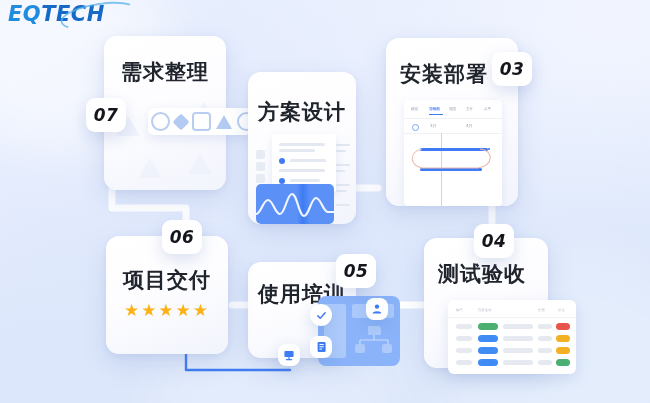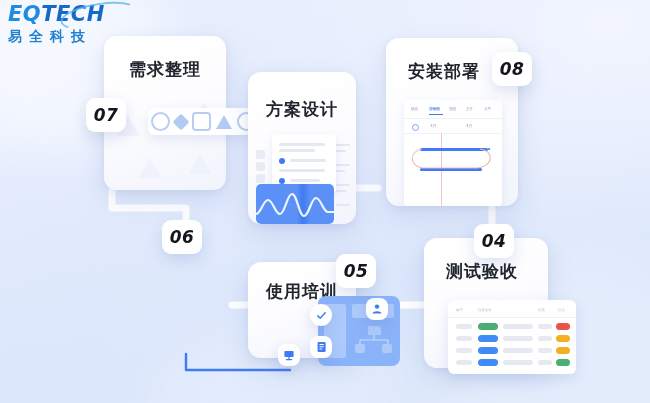--- a/index.html
+++ b/index.html
@@ -45,21 +45,21 @@
 
   
   .card{
     position:absolute;border-radius:13px;overflow:hidden;
     background:linear-gradient(160deg,#ffffff 0%,#fdfdff 45%,#f2f4fd 100%);
     box-shadow:0 10px 26px rgba(94,124,186,.18), 0 2px 6px rgba(94,124,186,.10);
   }
   .card .title{
     position:absolute;left:0;right:0;text-align:center;
     font-family:Liberation Sans, sans-serif;
-    font-size:17px;font-weight:700;color:#20242c;letter-spacing:1px;
+    font-size:21px;font-weight:700;color:#20242c;letter-spacing:1px;
     white-space:nowrap;
   }
   .badge{
     position:absolute;background:#ffffff;border-radius:9px;
     box-shadow:0 6px 16px rgba(94,124,186,.22);
     font-family:"DejaVu Sans",sans-serif;
     font-size:17px;font-weight:900;font-style:italic;color:#14161b;
     display:flex;align-items:center;justify-content:center;letter-spacing:.5px;
     z-index:40;
   }
@@ -159,21 +159,20 @@
     <g fill="none" stroke="#3f7bf4" stroke-width="2.4" stroke-linecap="round" stroke-linejoin="round">
       <path d="M186 354 V370 H290"></path>
     </g>
   </svg>
 
   <div id="logo">
     <div class="logo-main">
       <span>EQ</span><span class="t2">TECH</span>
       <span class="logo-swoosh"></span>
     </div>
-    <div class="logo-sub">易全科技</div>
   </div>
 
   <div class="card" style="left:104px;top:36px;width:122px;height:154px;">
     <div class="title" style="top:22px;">需求整理</div>
 
     <div class="ghost g-tri" style="left:12px;top:80px;"></div>
     <div class="ghost g-circ" style="left:44px;top:74px;"></div>
     <div class="ghost g-circ" style="left:62px;top:74px;"></div>
     <div class="ghost g-tri" style="left:88px;top:66px;"></div>
     <div class="ghost g-tri" style="left:34px;top:122px;opacity:.3;"></div>
@@ -243,21 +242,21 @@
       <div class="g-v" style="left:37px;top:33px;height:73px;"></div>
 
       <div class="g-bar" style="left:16px;top:48px;width:68px;"></div>
       <div class="g-bar" style="left:16px;top:68px;width:62px;"></div>
       <svg viewBox="0 0 98 106" width="98" height="106" style="position:absolute;left:0;top:0;">
         <path d="M18 49 C4 52 6 66 18 68 L74 68 C90 66 90 50 76 49" fill="none" stroke="#eab9ad" stroke-width="1.1"></path>
         <circle cx="85" cy="49" r="1.1" fill="#3f7bf4"></circle>
       </svg>
     </div>
   </div>
-  <div class="badge" style="left:492px;top:52px;width:40px;height:34px;">08</div>
+  <div class="badge" style="left:492px;top:52px;width:40px;height:34px;">03</div>
 
   <div class="card" style="left:424px;top:238px;width:124px;height:130px;">
     <div class="title" style="top:22px;left:-8px;">测试验收</div>
   </div>
 
   <div class="tbl" style="left:448px;top:300px;width:128px;height:74px;">
     <div class="th" style="left:8px;top:8px;">编号</div>
     <div class="th" style="left:30px;top:8px;">任务名称</div>
     <div class="th" style="left:90px;top:8px;">负责</div>
     <div class="th" style="left:110px;top:8px;">状态</div>
@@ -325,15 +324,19 @@
   </div>
   <div class="chip" style="left:278px;top:344px;width:22px;height:22px;">
     <svg width="12" height="12" viewBox="0 0 12 12">
       <rect x="1.4" y="2" width="9.2" height="6" rx="1" fill="#3f7bf4"></rect>
       <rect x="5.4" y="8" width="1.2" height="2" fill="#3f7bf4"></rect>
       <path d="M3.4 10.6 L8.6 10.6" stroke="#3f7bf4" stroke-width="1.2" stroke-linecap="round"></path>
     </svg>
   </div>
   <div class="badge" style="left:336px;top:254px;width:40px;height:34px;">05</div>
 
+  <div class="card" style="left:106px;top:236px;width:122px;height:118px;">
+    <div class="title" style="top:30px;">项目交付</div>
+    <div class="stars" style="top:66px;">★★★★★</div>
+  </div>
   <div class="badge" style="left:162px;top:220px;width:40px;height:34px;">06</div>
 
 </div>
 
 </body></html>

